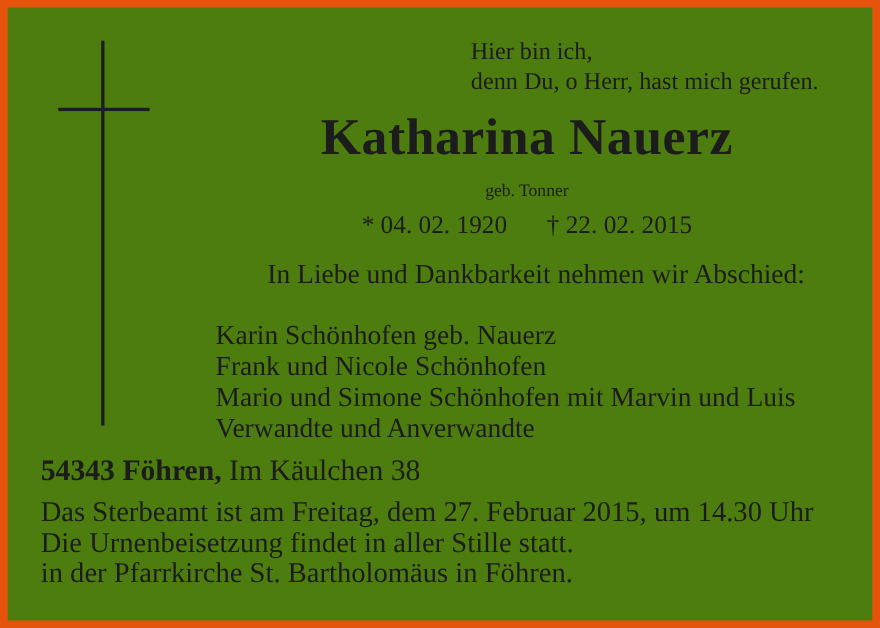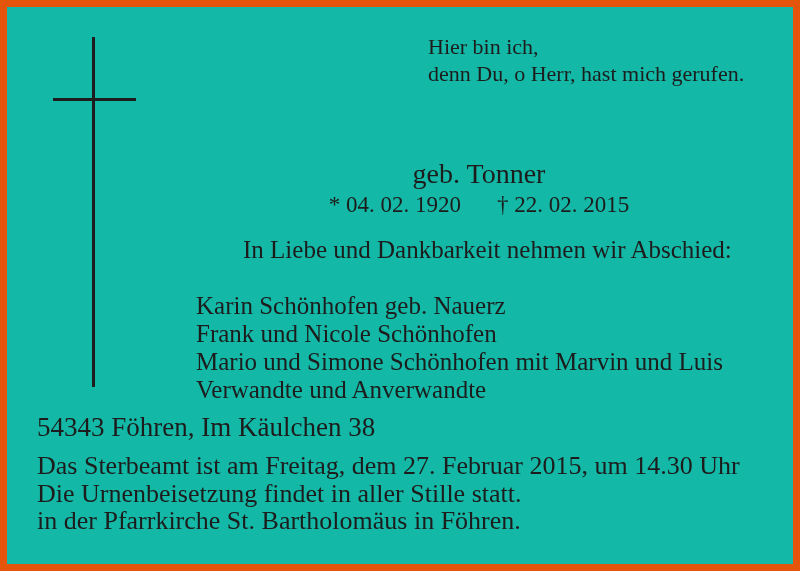--- a/index.html
+++ b/index.html
@@ -1,55 +1,55 @@
 <!DOCTYPE html>
 <html><head>
 <meta charset="utf-8">
 <style>
   html,body{margin:0;padding:0;background:#fff;}
   .page{
     position:relative;
     width:800px;height:571px;
-    background:#14b8a6;
+    background:#4d7c0f;
     font-family:"Liberation Serif","DejaVu Serif",serif;
     color:#1c1c1c;
     overflow:hidden;
   }
   .frame{
     position:absolute;left:0;top:0;right:0;bottom:0;
     border:7px solid #e4540a;
     pointer-events:none;
   }
   .cross{position:absolute;left:0;top:0;}
   .cross-v{position:absolute;left:92px;top:37px;width:3px;height:350px;background:#1d1d1d;}
   .cross-h{position:absolute;left:53px;top:98px;width:83px;height:3px;background:#1d1d1d;}
   .epigraph{
     position:absolute;left:428px;top:33px;
     font-size:22px;line-height:27px;white-space:nowrap;
   }
   .center-col{
     position:absolute;left:159px;width:640px;text-align:center;white-space:nowrap;
   }
   .name{top:100px;font-size:47px;font-weight:700;line-height:50px;letter-spacing:0.5px;}
-  .maiden{top:161px;font-size:28px;line-height:25px;}
+  .maiden{top:161px;font-size:16px;line-height:25px;}
   .dates{top:191px;font-size:23px;line-height:28px;}
   .dates .gap{display:inline-block;width:36px;}
   .farewell{
     position:absolute;left:196px;top:236px;
     font-size:25px;line-height:28px;white-space:nowrap;margin-left:47px;
   }
   .mourners{
     position:absolute;left:196px;top:276px;
     font-size:25px;line-height:28px;white-space:nowrap;margin-top:16px;
   }
   .address{
     position:absolute;left:37px;top:412px;
     font-size:27px;line-height:30px;white-space:nowrap;
   }
-  .address .b{font-weight:400;text-align:center;}
+  .address .b{font-weight:700;text-align:center;}
   .service{
     position:absolute;left:37px;top:452px;
     font-size:26px;line-height:27.5px;white-space:nowrap;
   }
 </style>
 </head>
 <body>
 
 <div class="page">
 
@@ -58,20 +58,21 @@
   <div class="cross">
     <div class="cross-v"></div>
     <div class="cross-h"></div>
   </div>
 
   <div class="epigraph">
     <div>Hier bin ich,</div>
     <div>denn Du, o Herr, hast mich gerufen.</div>
   </div>
 
+  <div class="center-col name">Katharina Nauerz</div>
 
   <div class="center-col maiden">geb. Tonner</div>
 
   <div class="center-col dates">
     <span>* 04. 02. 1920</span><span class="gap"></span><span>† 22. 02. 2015</span>
   </div>
 
   <div class="farewell">In Liebe und Dankbarkeit nehmen wir Abschied:</div>
 
   <div class="mourners">

